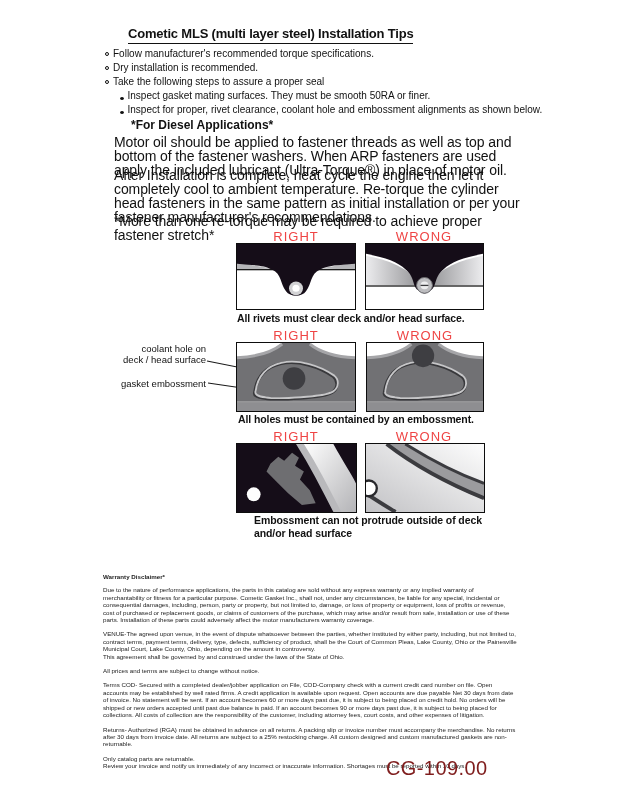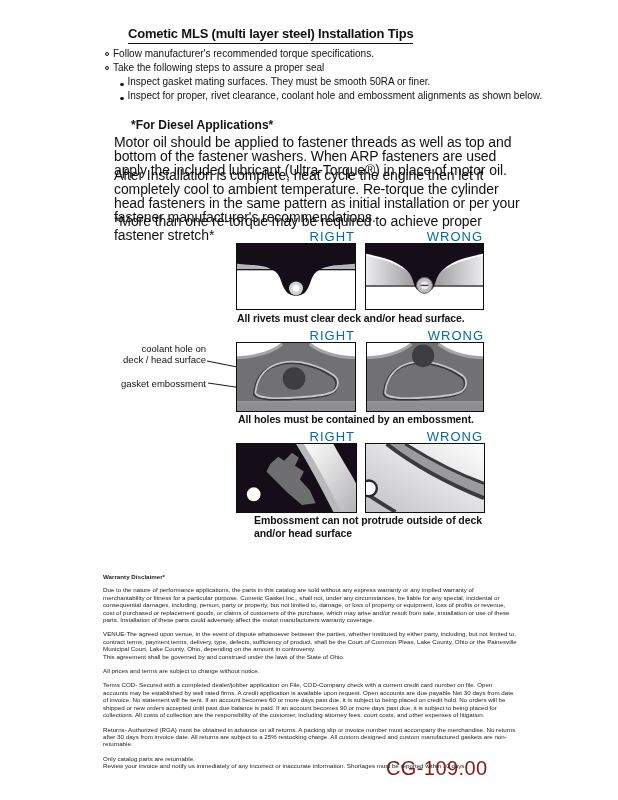--- a/index.html
+++ b/index.html
@@ -21,21 +21,21 @@
     margin:4.5px 4px 0 0; flex:0 0 auto;
   }
   .bullet-row.sub { padding-left:15px;align-items:center; }
   .bullet-row.sub .marker { background:#111; border-color:#111; width:3.5px; height:3.5px; margin-top:5px; }
   .diesel-head { position:absolute; left:131px; top:118px; font-size:12px; font-weight:bold; }
   .para { position:absolute; left:114px; width:408px; font-size:14px; line-height:14px; letter-spacing:-0.1px; }
   .p1 { top:135px; }
   .p2 { top:168px; }
   .p-note { top:214px; }
   
-  .dg-label { position:absolute; font-size:13px; letter-spacing:1px; color:#0369a1; text-align:right; width:118px; }
+  .dg-label { position:absolute; font-size:13px; letter-spacing:1px; color:#ef4444; text-align:center; width:118px; }
   .panel { position:absolute; border:1.6px solid #0d0d0d; background:#fff; }
   .panel svg { display:block; width:100%; height:100%; }
   .dg-caption { position:absolute; font-size:10.5px; font-weight:bold; line-height:13px; letter-spacing:-0.1px; }
   .side-labels { position:absolute; left:110px; top:344px; width:96px; text-align:right; font-size:9.5px; line-height:10.5px; }
   .side-label-2 { position:absolute; left:110px; top:378px; width:96px; text-align:right; font-size:9.5px; }
   .leaders { position:absolute; left:205px; top:355px; width:95px; height:42px; }
   
   .legal { position:absolute; left:103px; top:573px; width:414px; font-size:6.2px; line-height:7.4px; color:#222; }
   .legal .lg-head { font-weight:bold; margin-bottom:6px; }
   .legal p { margin-bottom:7px; }
@@ -49,20 +49,24 @@
 
   <div class="doc-title">Cometic MLS (multi layer steel) Installation Tips</div>
 
   <div class="bullets">
     <div class="bullet-row">
       <span class="marker"></span>
       <span>Follow manufacturer's recommended torque specifications.</span>
     </div>
     <div class="bullet-row">
       <span class="marker"></span>
+      <span>Dry installation is recommended.</span>
+    </div>
+    <div class="bullet-row">
+      <span class="marker"></span>
       <span>Take the following steps to assure a proper seal</span>
     </div>
     <div class="bullet-row sub">
       <span class="marker"></span>
       <span>Inspect gasket mating surfaces.  They must be smooth 50RA or finer.</span>
     </div>
     <div class="bullet-row sub">
       <span class="marker"></span>
       <span>Inspect for proper, rivet clearance, coolant hole and embossment alignments as shown below.</span>
     </div>

